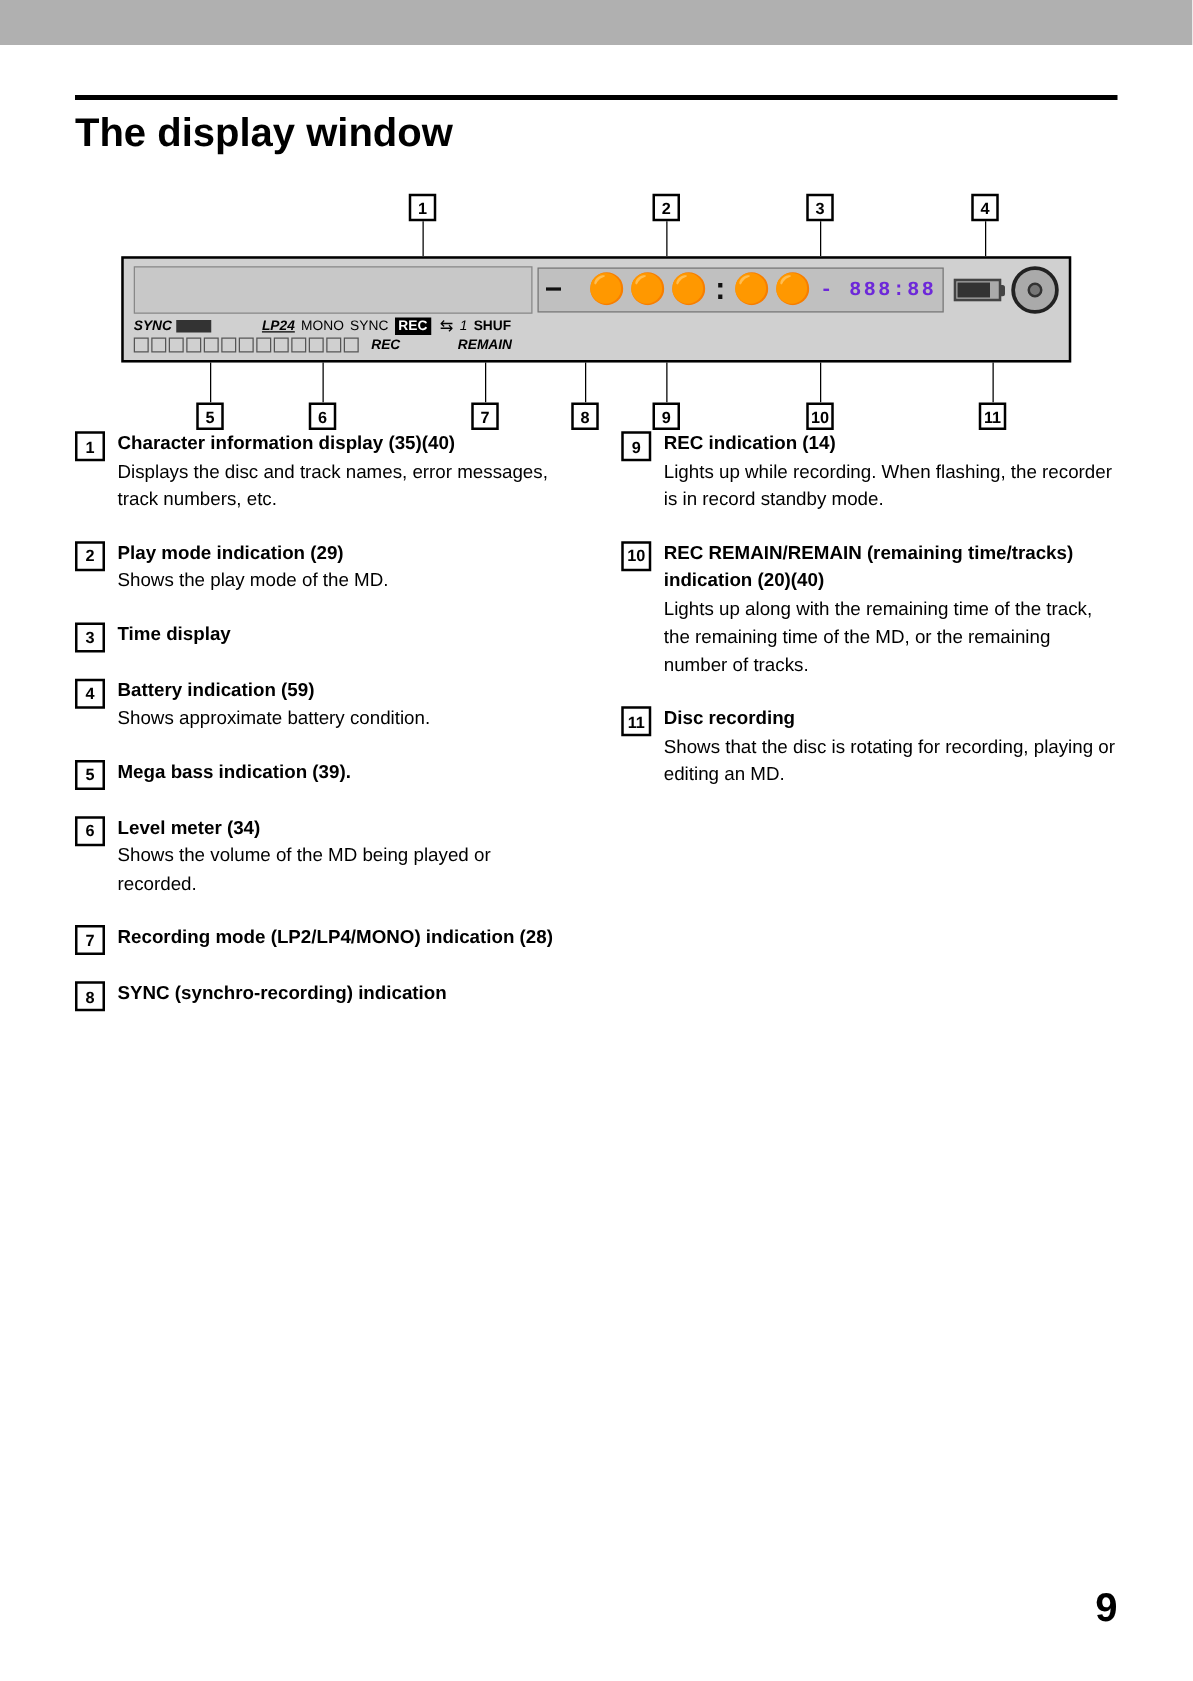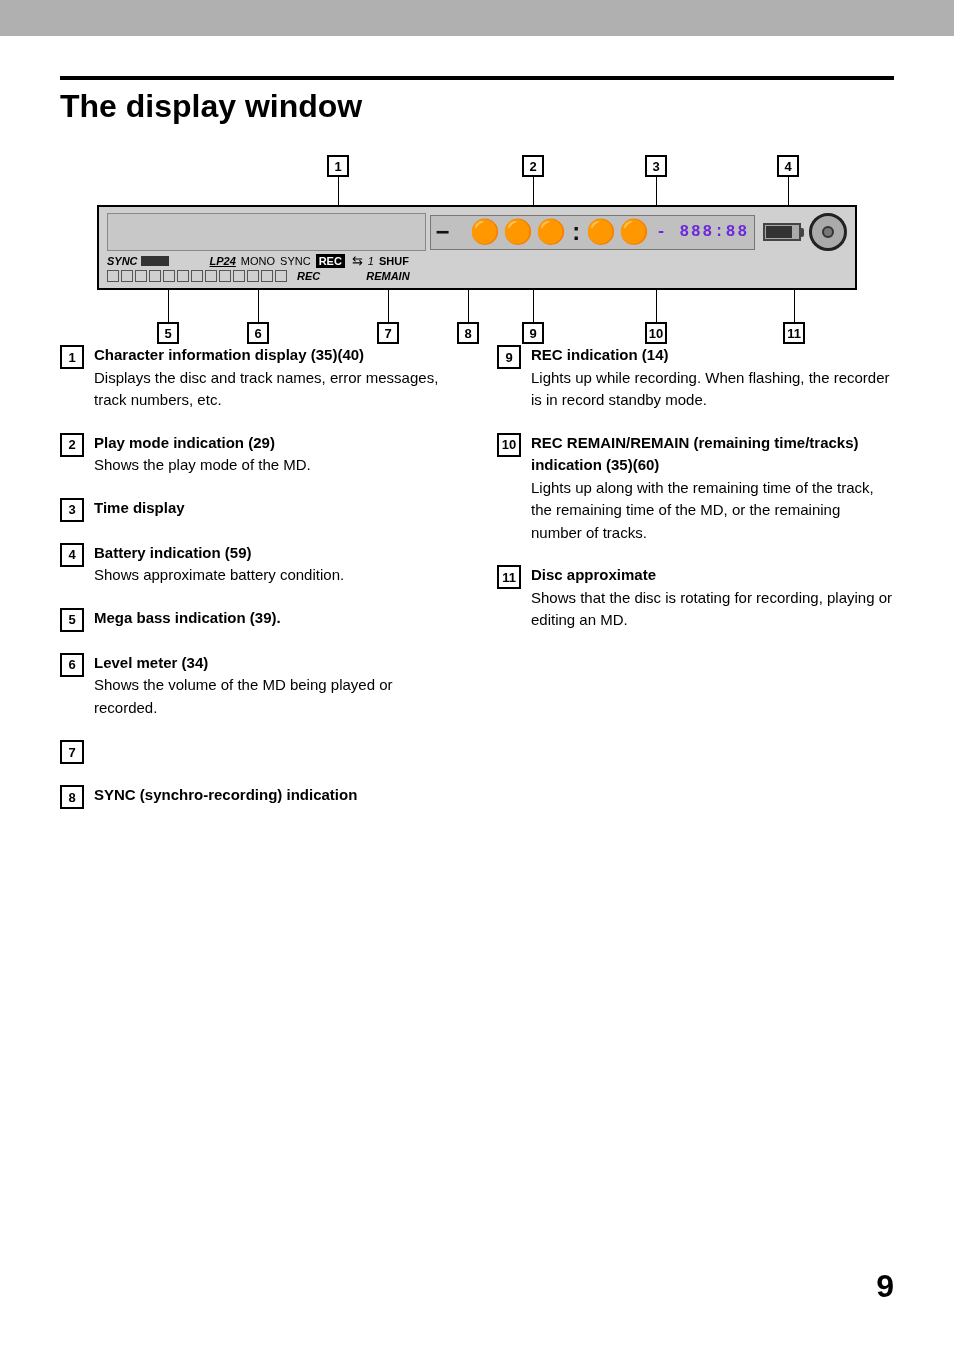--- a/index.html
+++ b/index.html
@@ -401,20 +401,23 @@
       <div class="desc-item">
         <div class="desc-num">6</div>
         <div class="desc-text">
           <span class="title-line">Level meter (34)</span><br>
           Shows the volume of the MD being played or recorded.
         </div>
       </div>
 
       <div class="desc-item">
         <div class="desc-num">7</div>
+        <div class="desc-text">
+          <span class="title-line">Recording mode (LP2/LP4/MONO) indication (28)</span>
+        </div>
       </div>
 
       <div class="desc-item">
         <div class="desc-num">8</div>
         <div class="desc-text">
           <span class="title-line">SYNC (synchro-recording) indication</span>
         </div>
       </div>
 
     </div>
@@ -425,29 +428,29 @@
         <div class="desc-num">9</div>
         <div class="desc-text">
           <span class="title-line">REC indication (14)</span><br>
           Lights up while recording. When flashing, the recorder is in record standby mode.
         </div>
       </div>
 
       <div class="desc-item">
         <div class="desc-num">10</div>
         <div class="desc-text">
-          <span class="title-line">REC REMAIN/REMAIN (remaining time/tracks) indication (35)(60)</span><br>
+          <span class="title-line">REC REMAIN/REMAIN (remaining time/tracks) indication (20)(40)</span><br>
           Lights up along with the remaining time of the track, the remaining time of the MD, or the remaining number of tracks.
         </div>
       </div>
 
       <div class="desc-item">
         <div class="desc-num">11</div>
         <div class="desc-text">
-          <span class="title-line">Disc approximate</span><br>
+          <span class="title-line">Disc recording</span><br>
           Shows that the disc is rotating for recording, playing or editing an MD.
         </div>
       </div>
 
     </div>
 
   </div>
 
 </div>
 

